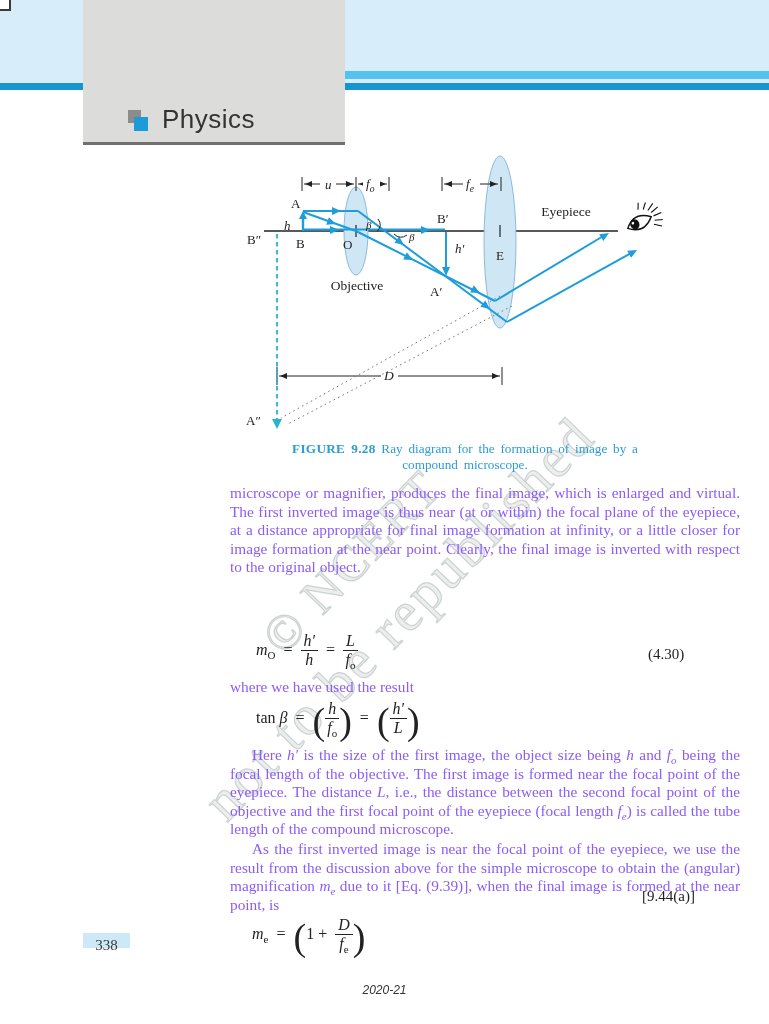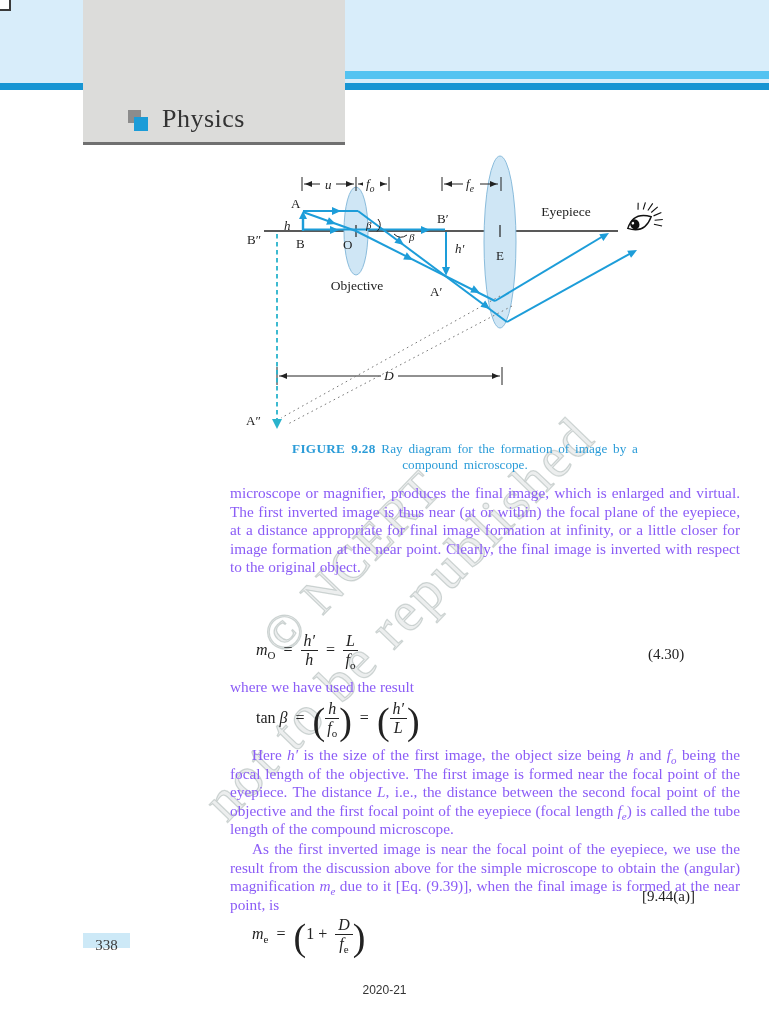--- a/index.html
+++ b/index.html
@@ -7,21 +7,21 @@
   #page{position:relative;width:769px;height:1024px;background:#ffffff;overflow:hidden;}
 
   
   .band{position:absolute;left:0;top:0;width:769px;height:90px;background:#d8edfa;}
   .stripe-mid{position:absolute;left:345px;top:71px;width:424px;height:8px;background:#54c3f1;}
   .stripe-dark{position:absolute;left:0;top:83px;width:769px;height:7px;background:#1795d3;}
   .corner-mark{position:absolute;left:0;top:0;width:9px;height:9px;background:#ffffff;
     border-right:2px solid #3a3a3a;border-bottom:2px solid #3a3a3a;}
   .brand-box{position:absolute;left:83px;top:0;width:262px;height:142px;background:#dcdcda;
     border-bottom:3px solid #707070;}
-  .brand-title{position:absolute;left:79px;top:104px;font-family:Liberation Serif, serif;
+  .brand-title{position:absolute;left:79px;top:104px;font-family:Liberation Sans, sans-serif;
     font-size:26px;color:#333;letter-spacing:.5px;}
   .icon-sq-gray{position:absolute;left:45px;top:110px;width:13px;height:13px;background:#8c8c8c;}
   .icon-sq-blue{position:absolute;left:51px;top:117px;width:14px;height:14px;background:#1b9cd8;}
 
   
   .wm{position:absolute;z-index:2;font-family:"Liberation Serif",serif;white-space:nowrap;
     color:rgba(150,160,158,0.18);-webkit-text-stroke:1.2px rgba(130,145,142,0.35);
     transform-origin:0 0;transform:rotate(-46deg);letter-spacing:3px;}
   .wm1{left:250px;top:625px;font-size:50px;}
   .wm2{left:190px;top:788px;font-size:56px;}
@@ -48,21 +48,21 @@
   .frac{display:inline-block;text-align:center;vertical-align:-0.62em;line-height:1.05;}
   .frac .num{display:block;padding:0 3px;border-bottom:1.2px solid #222;}
   .frac .den{display:block;padding-top:1px;}
   .bp{font-size:38px;line-height:0;vertical-align:-0.30em;font-weight:400;color:#222;}
   .eqsp{display:inline-block;width:4px;}
 
   
   .pagenum-box{position:absolute;left:83px;top:933px;width:47px;height:15px;background:#cde9f7;
     z-index:4;text-align:center;line-height:25px;font-size:15px;color:#3a3a3a;}
   .footer{position:absolute;left:0;top:983px;width:769px;z-index:4;text-align:center;
-    font-family:"Liberation Sans",sans-serif;font-size:12px;color:#333;}
+    font-family:"Liberation Sans",sans-serif;font-size:12px;color:#333;font-style:italic;}
 </style>
 </head>
 <body>
 
 <div id="page">
 
   <div class="band"></div>
   <div class="stripe-mid"></div>
   <div class="stripe-dark"></div>
   <div class="corner-mark"></div>

